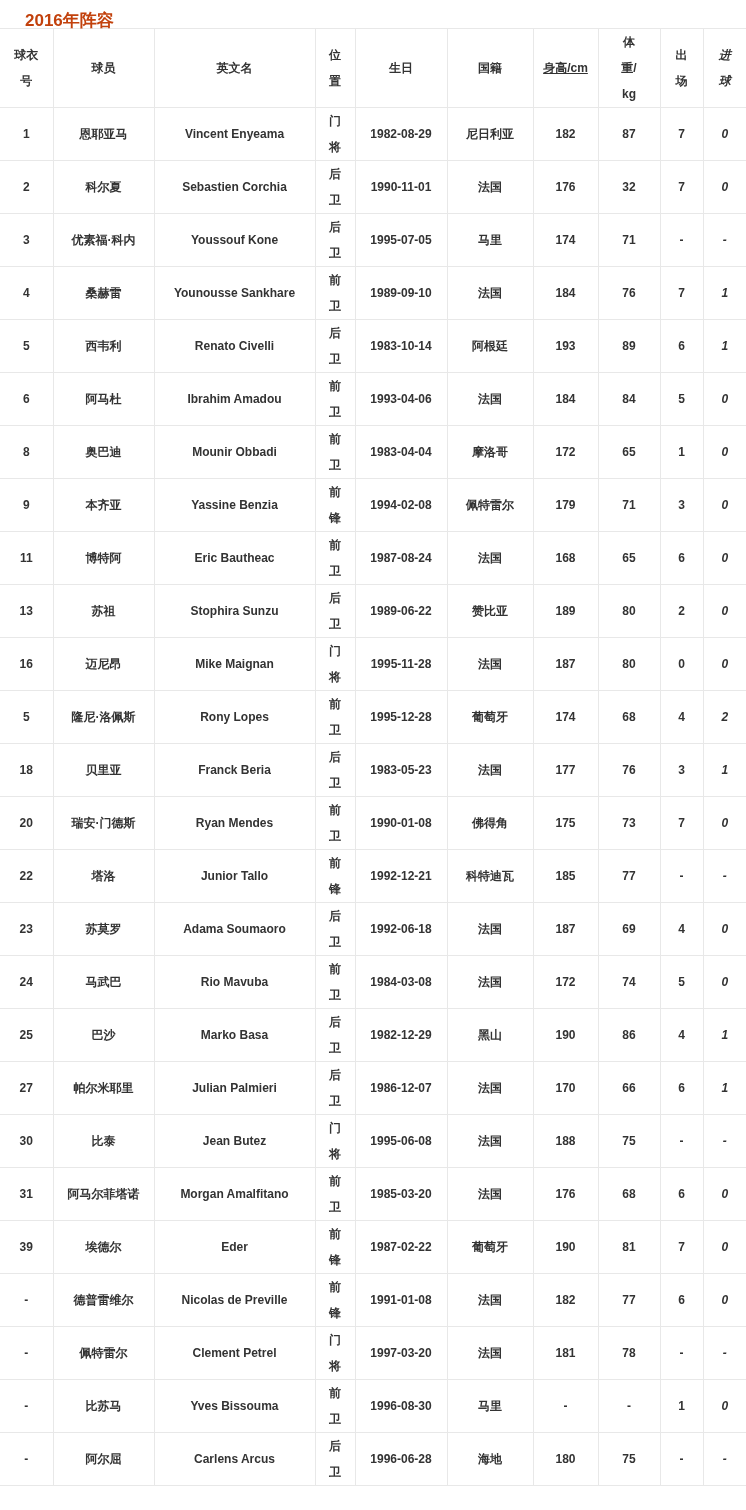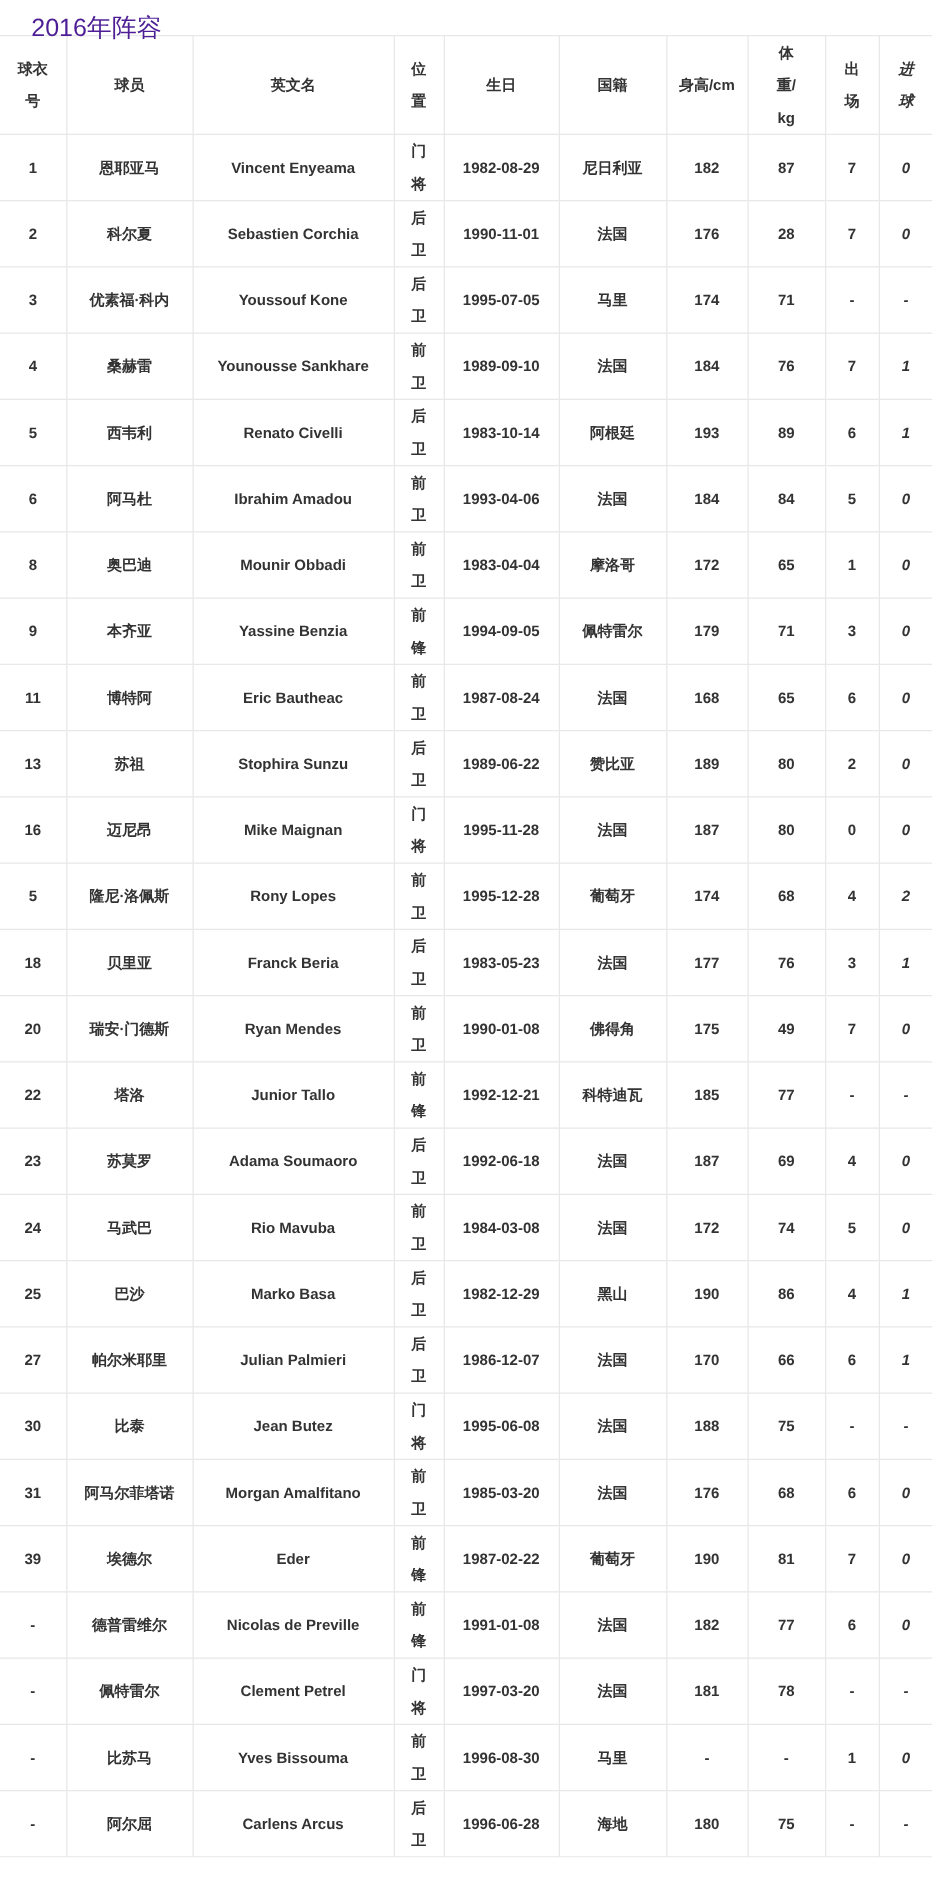--- a/index.html
+++ b/index.html
@@ -7,23 +7,23 @@
     --text:#333333;
     --bg:#ffffff;
   }
   html,body{margin:0;padding:0;background:var(--bg);}
   body{
     width:746px;
     font-family:"Liberation Sans","DejaVu Sans",sans-serif;
     color:var(--text);
   }
   .page-title{
-    font-size:20px;
-    font-weight:normal;
-    color:#4c1d95;
+    font-size:17px;
+    font-weight:bold;
+    color:#c2410c;
     padding:9px 0 0 25px;
     height:28px;
     box-sizing:border-box;
   }
   table.roster{
     width:746px;
     table-layout:fixed;
     border-collapse:collapse;
     background:var(--bg);
   }
@@ -37,21 +37,21 @@
     line-height:26px;
     padding:0 10px;
     overflow-wrap:break-word;
     box-sizing:border-box;
   }
   th:first-child,td:first-child{border-left:none;}
   th:last-child,td:last-child{border-right:none;font-style:italic;}
   thead tr{height:56px;}
   tbody tr{height:53px;}
   
-  th.c-height{white-space:nowrap;padding:14px 6px;}
+  th.c-height{white-space:nowrap;padding:14px 6px;text-decoration:underline;}
   th.c-weight{padding:0 22px;word-break:break-all;}
   .footer-strip{
     height:30px;
     border-bottom:1px solid var(--border);
     background:var(--bg);
   }
 </style>
 </head>
 <body>
 
@@ -98,21 +98,21 @@
         <td>0</td>
       </tr>
       <tr>
         <td>2</td>
         <td>科尔夏</td>
         <td>Sebastien Corchia</td>
         <td>后卫</td>
         <td>1990-11-01</td>
         <td>法国</td>
         <td>176</td>
-        <td>28</td>
+        <td>32</td>
         <td>7</td>
         <td>0</td>
       </tr>
       <tr>
         <td>3</td>
         <td>优素福·科内</td>
         <td>Youssouf Kone</td>
         <td>后卫</td>
         <td>1995-07-05</td>
         <td>马里</td>
@@ -167,21 +167,21 @@
         <td>172</td>
         <td>65</td>
         <td>1</td>
         <td>0</td>
       </tr>
       <tr>
         <td>9</td>
         <td>本齐亚</td>
         <td>Yassine Benzia</td>
         <td>前锋</td>
-        <td>1994-09-05</td>
+        <td>1994-02-08</td>
         <td>佩特雷尔</td>
         <td>179</td>
         <td>71</td>
         <td>3</td>
         <td>0</td>
       </tr>
       <tr>
         <td>11</td>
         <td>博特阿</td>
         <td>Eric Bautheac</td>
@@ -242,21 +242,21 @@
         <td>1</td>
       </tr>
       <tr>
         <td>20</td>
         <td>瑞安·门德斯</td>
         <td>Ryan Mendes</td>
         <td>前卫</td>
         <td>1990-01-08</td>
         <td>佛得角</td>
         <td>175</td>
-        <td>49</td>
+        <td>73</td>
         <td>7</td>
         <td>0</td>
       </tr>
       <tr>
         <td>22</td>
         <td>塔洛</td>
         <td>Junior Tallo</td>
         <td>前锋</td>
         <td>1992-12-21</td>
         <td>科特迪瓦</td>

